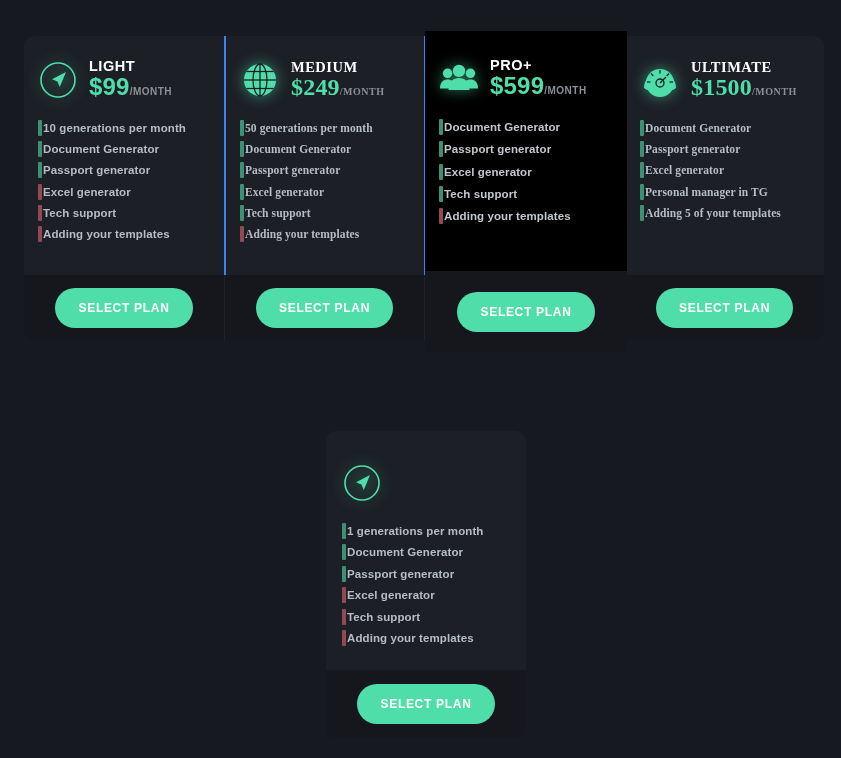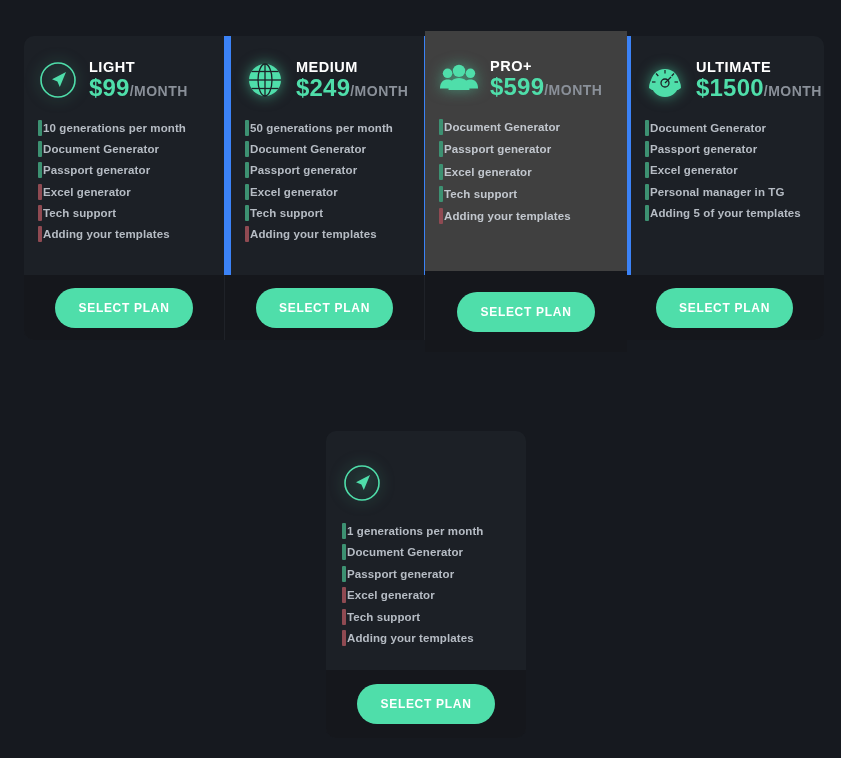--- a/index.html
+++ b/index.html
@@ -17,21 +17,21 @@
     width:800px; height:304px;
     background:#1c2026;
     border-radius:10px;
     display:flex;
   }
   .plan-col {
     position:relative;
     width:200px;
     display:flex; flex-direction:column;
   }
-  .plan-col + .plan-col .body { border-left:7px solid #3b82f6; }
+  .plan-col + .plan-col .body { border-left:2px solid #3b82f6;font-family:Liberation Serif, serif; }
   .plan-col + .plan-col .foot { border-left:1px solid #1f2228; }
   .plan-col:first-child .body { border-top-left-radius:10px; }
   .plan-col:first-child .foot { border-bottom-left-radius:10px; }
   .plan-col:last-child .body { border-top-right-radius:10px; }
   .plan-col:last-child .foot { border-bottom-right-radius:10px; }
 
   .body { height:239px; padding:22px 14px 0 14px; }
   .foot {
     height:65px; background:#15171c;
     display:flex; align-items:center; justify-content:center;
@@ -48,21 +48,21 @@
   .titles { padding-top:1px; }
   .plan-name {
     color:#ffffff; font-size:14.5px; font-weight:bold;
     letter-spacing:.5px; line-height:17px;
   }
   .price-row { line-height:23px; white-space:nowrap; }
   .price {
     color:#4fdeaa; font-size:24px; font-weight:bold; letter-spacing:.2px;
   }
   .per {
-    color:#8a9099; font-size:14px; font-weight:bold; letter-spacing:.5px;
+    color:#8a9099; font-size:10px; font-weight:bold; letter-spacing:.5px;
   }
 
   
   .features { margin-top:15px; }
   .feature {
     display:flex; align-items:center;
     height:21.3px;
   }
   .bar { width:4px; height:16px; flex:none; border-radius:1px; }
   .bar.on  { background:#3d9172; }
@@ -83,21 +83,21 @@
   }
 
   
   .featured {
     position:absolute; left:425px; top:31px;
     width:202px; height:321px;
     display:flex; flex-direction:column;
     z-index:5;
   }
   .featured .body {
-    background:#404040; height:240px; border-radius:0;
+    background:#000000; height:240px; border-radius:0;
     padding:26px 14px 0 14px; border:none;
   }
   .featured .foot {
     background:#15171c; height:81px; border:none; border-radius:0;
   }
   .featured .ftext { color:#c2c7ce; }
   .featured .feature { height:22.3px; }
 
   
   .test-card {

